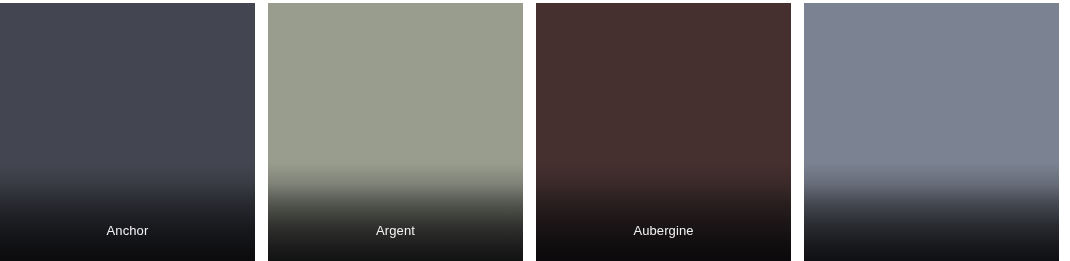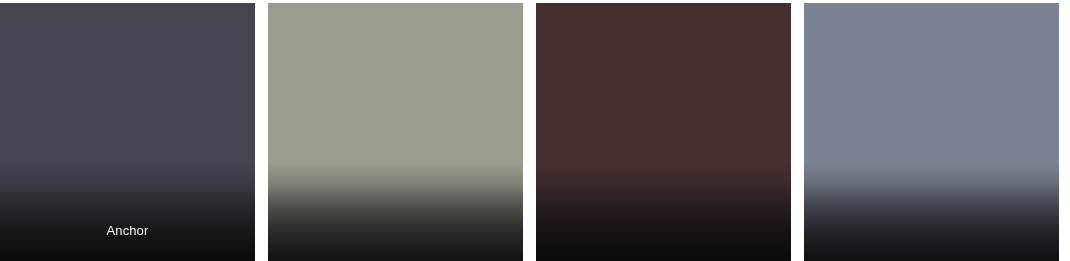--- a/index.html
+++ b/index.html
@@ -80,25 +80,27 @@
 
   <div class="swatch-card">
     <div class="swatch-fill" style="background-color: rgb(67, 70, 80);"></div>
     <div class="swatch-shade"></div>
     <div class="swatch-label" style="color: rgb(242, 242, 242);">Anchor</div>
   </div>
 
   <div class="swatch-card">
     <div class="swatch-fill" style="background-color: rgb(153, 157, 142);"></div>
     <div class="swatch-shade"></div>
+    <div class="swatch-label" style="color: rgb(242, 242, 242);">Argent</div>
   </div>
 
   <div class="swatch-card">
     <div class="swatch-fill" style="background-color: rgb(69, 48, 47);"></div>
     <div class="swatch-shade"></div>
+    <div class="swatch-label" style="color: rgb(242, 242, 242);">Aubergine</div>
   </div>
 
   <div class="swatch-card">
     <div class="swatch-fill" style="background-color: rgb(123, 130, 145);"></div>
     <div class="swatch-shade"></div>
   </div>
 
 </div>
 
 </body></html>

